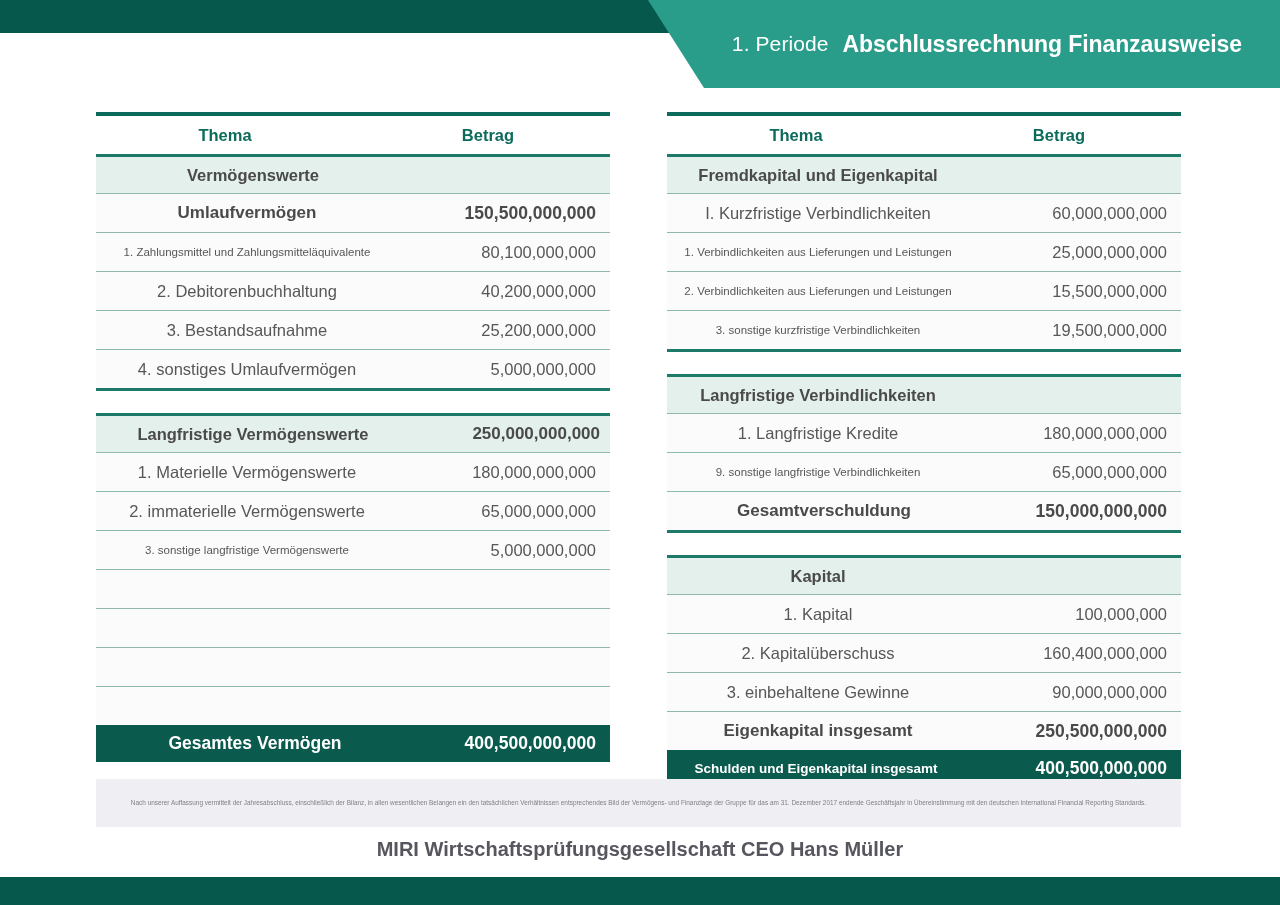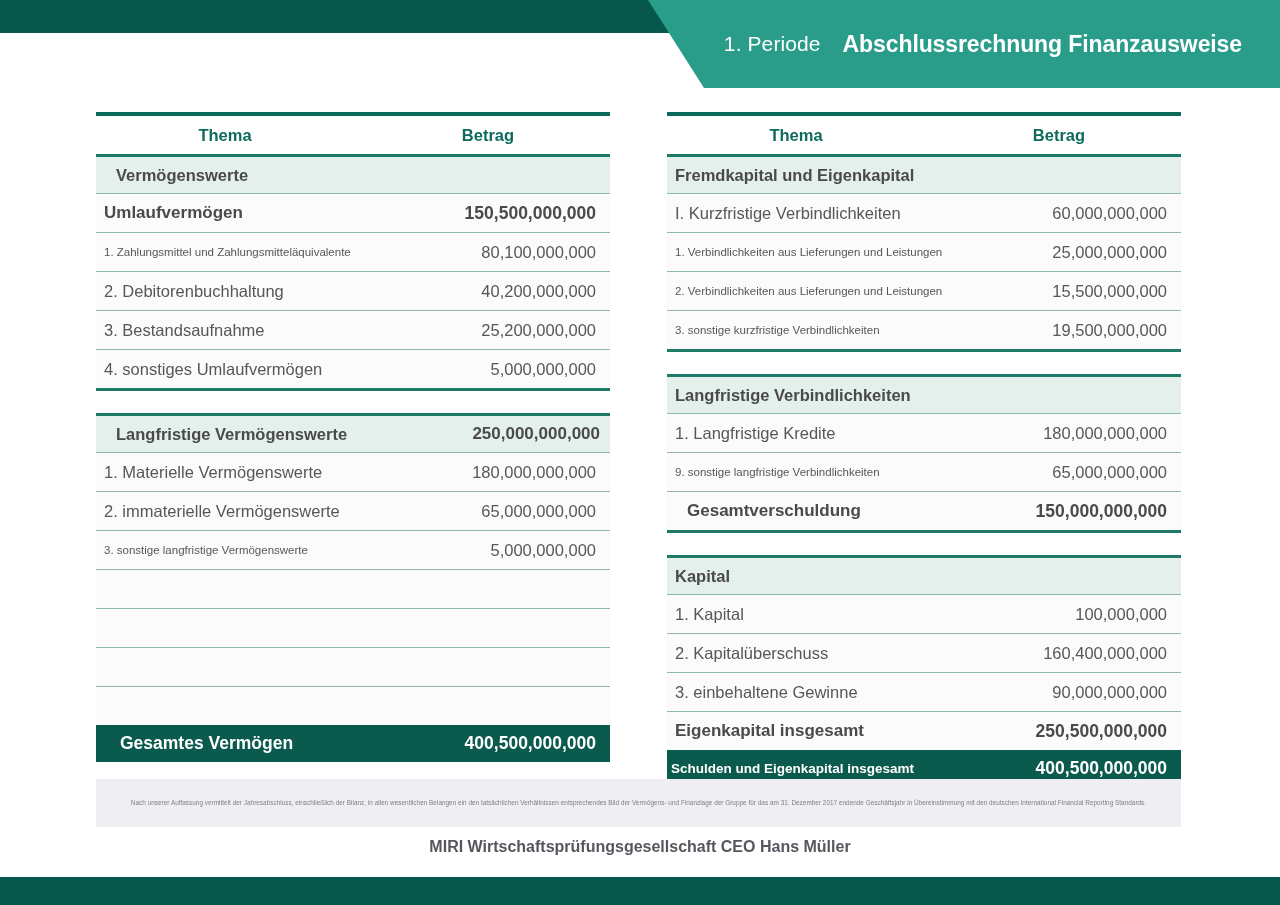--- a/index.html
+++ b/index.html
@@ -42,21 +42,21 @@
     clip-path: polygon(648px 0, 1280px 0, 1280px 88px, 704px 88px);
   }
   .header-title {
     position: absolute;
     top: 0;
     right: 38px;
     height: 88px;
     display: flex;
     align-items: center;
     justify-content: flex-end;
-    gap: 16px;
+    gap: 8px;
     white-space: nowrap;
   }
   .header-period {
     font-size: 21px;
     font-weight: 400;
     color: #ffffff;
     letter-spacing: 0.1px;
     padding-right: 6px;
   }
   .header-main {
@@ -102,20 +102,21 @@
     display: flex;
     align-items: center;
     width: 100%;
     background: #fcfbfc;
   }
   .row .thema {
     flex: 1 1 auto;
     min-width: 0;
     overflow: hidden;
     white-space: nowrap;
+    text-align: center;
   }
   .row .betrag {
     flex: 0 0 auto;
     text-align: right;
     white-space: nowrap;
   }
 
   
   .row-head {
     height: 38px;
@@ -221,21 +222,21 @@
     letter-spacing: 0.02px;
     white-space: nowrap;
     line-height: 1.2;
   }
   .signature {
     position: absolute;
     left: 0;
     top: 838px;
     width: 1280px;
     text-align: center;
-    font-size: 16px;
+    font-size: 20px;
     font-weight: 700;
     color: #56565e;
   }
   .footer-band {
     position: absolute;
     left: 0;
     bottom: 0;
     width: 1280px;
     height: 28px;
     background: #06584c;

